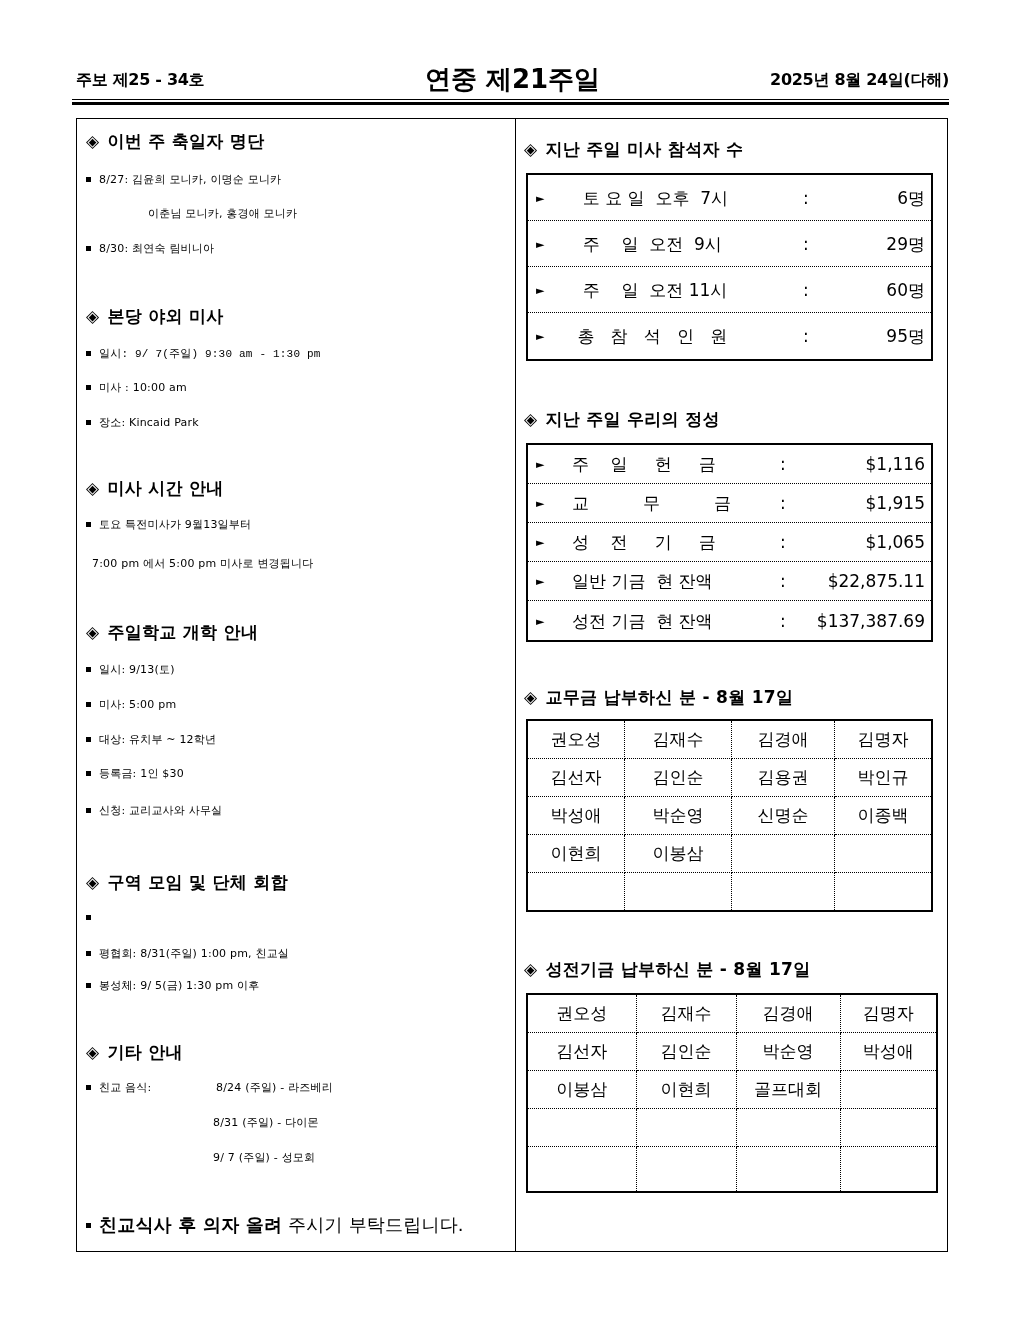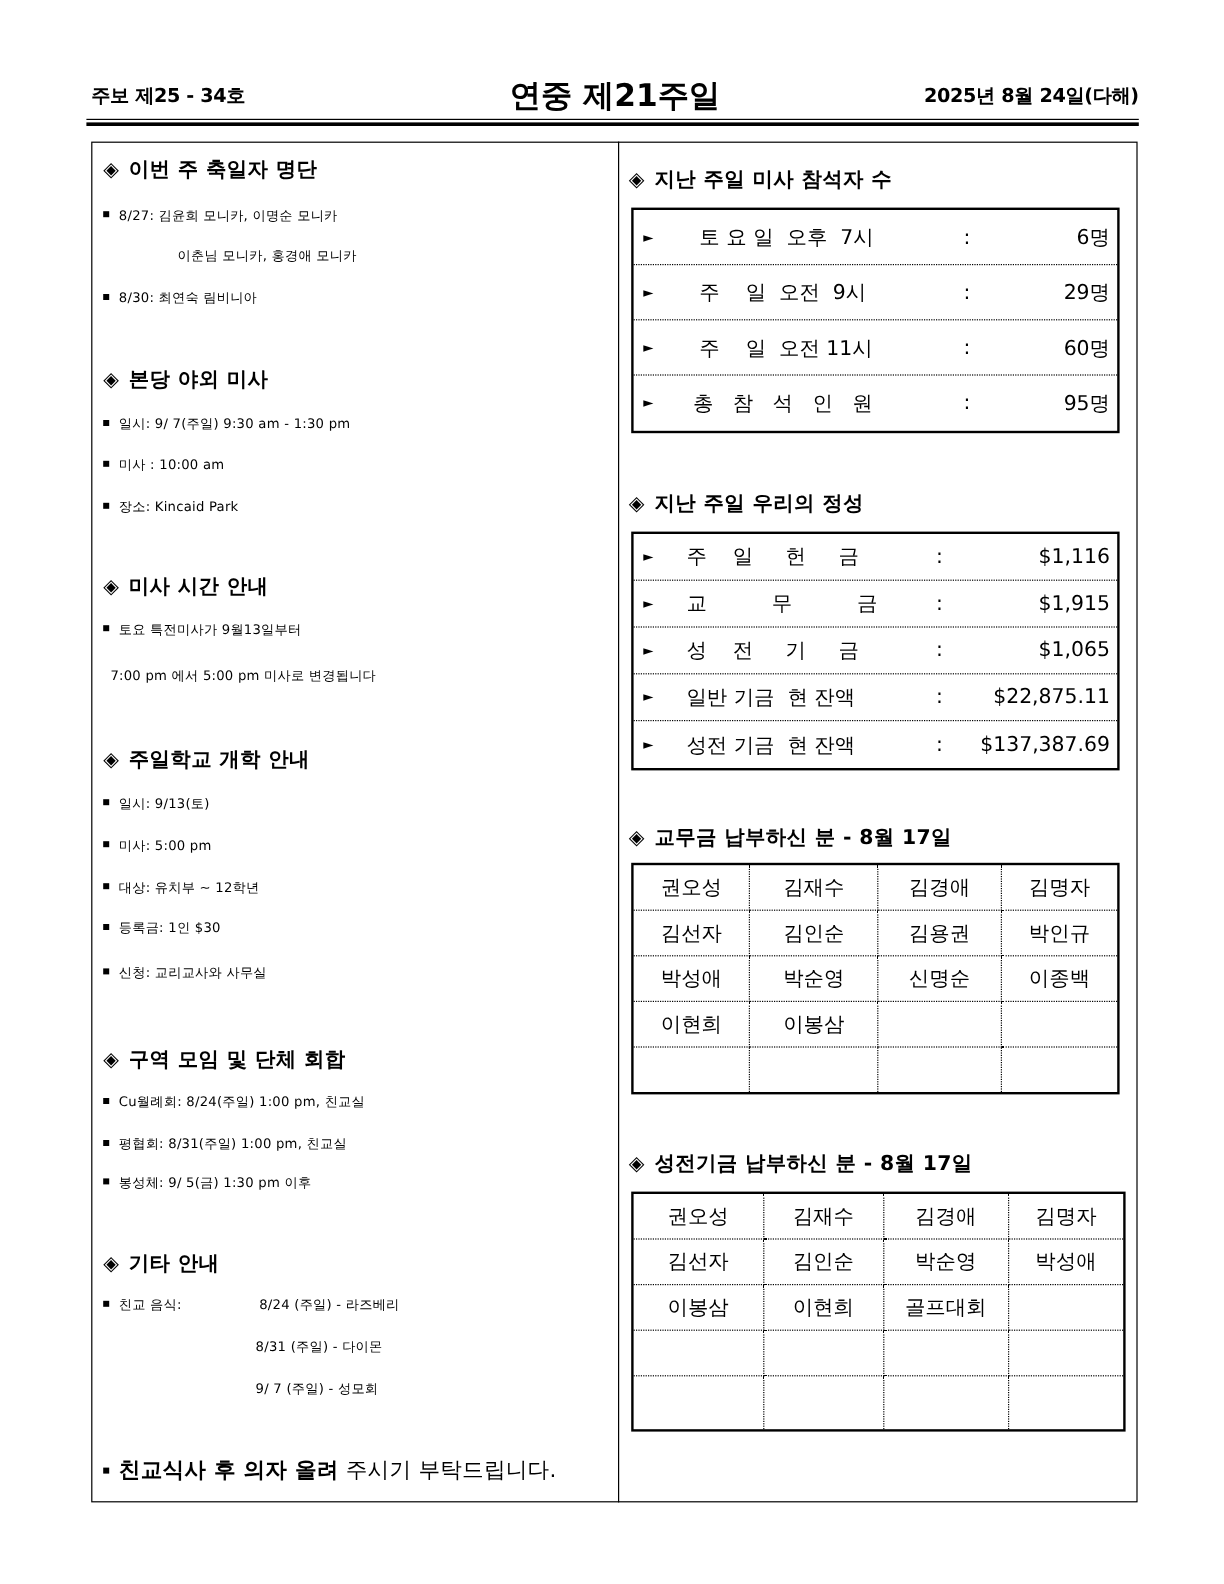--- a/index.html
+++ b/index.html
@@ -52,21 +52,21 @@
   <div class="sec-title" style="top:130px;">
     <span class="dia">◈</span><span>이번 주 축일자 명단</span>
   </div>
   <div class="line" style="top:172px;"><span class="bullet"></span><span>8/27: 김윤희 모니카, 이명순 모니카</span></div>
   <div class="line" style="top:206px; left:62px;"><span>이춘님 모니카, 홍경애 모니카</span></div>
   <div class="line" style="top:241px;"><span class="bullet"></span><span>8/30: 최연숙 림비니아</span></div>
 
   <div class="sec-title" style="top:305px;">
     <span class="dia">◈</span><span>본당 야외 미사</span>
   </div>
-  <div class="line" style="top:346px;"><span class="bullet"></span><span>일시: 9/ 7(주일) 9:30 am - 1:30 pm</span></div>
+  <div class="line" style="top:346px;font-family:Liberation Mono, monospace;"><span class="bullet"></span><span>일시: 9/ 7(주일) 9:30 am - 1:30 pm</span></div>
   <div class="line" style="top:380px;"><span class="bullet"></span><span>미사 : 10:00 am</span></div>
   <div class="line" style="top:415px;"><span class="bullet"></span><span>장소: Kincaid Park</span></div>
 
   <div class="sec-title" style="top:477px;">
     <span class="dia">◈</span><span>미사 시간 안내</span>
   </div>
   <div class="line" style="top:517px;"><span class="bullet"></span><span>토요 특전미사가 9월13일부터</span></div>
   <div class="line" style="top:556px; left:6px;"><span>7:00 pm 에서 5:00 pm 미사로 변경됩니다</span></div>
 
   <div class="sec-title" style="top:621px;">
@@ -74,21 +74,21 @@
   </div>
   <div class="line" style="top:662px;"><span class="bullet"></span><span>일시: 9/13(토)</span></div>
   <div class="line" style="top:697px;"><span class="bullet"></span><span>미사: 5:00 pm</span></div>
   <div class="line" style="top:732px;"><span class="bullet"></span><span>대상: 유치부 ~ 12학년</span></div>
   <div class="line" style="top:766px;"><span class="bullet"></span><span>등록금: 1인 $30</span></div>
   <div class="line" style="top:803px;"><span class="bullet"></span><span>신청: 교리교사와 사무실</span></div>
 
   <div class="sec-title" style="top:871px;">
     <span class="dia">◈</span><span>구역 모임 및 단체 회합</span>
   </div>
-  <div class="line" style="top:911px;"><span class="bullet"></span><span>Cu월례회: 8/24(주일) 1:00 pm, 친교실</span></div>
+  <div class="line" style="top:911px;"><span class="bullet"></span></div>
   <div class="line" style="top:946px;"><span class="bullet"></span><span>평협회: 8/31(주일) 1:00 pm, 친교실</span></div>
   <div class="line" style="top:978px;"><span class="bullet"></span><span>봉성체: 9/ 5(금) 1:30 pm 이후</span></div>
 
   <div class="sec-title" style="top:1041px;">
     <span class="dia">◈</span><span>기타 안내</span>
   </div>
   <div class="line" style="top:1080px;"><span class="bullet"></span><span>친교 음식:</span></div>
   <div class="line" style="top:1080px; left:130px;">8/24 (주일) -  라즈베리</div>
   <div class="line" style="top:1115px; left:127px;">8/31 (주일) -  다이몬</div>
   <div class="line" style="top:1150px; left:127px;">9/ 7 (주일) - 성모회</div>

